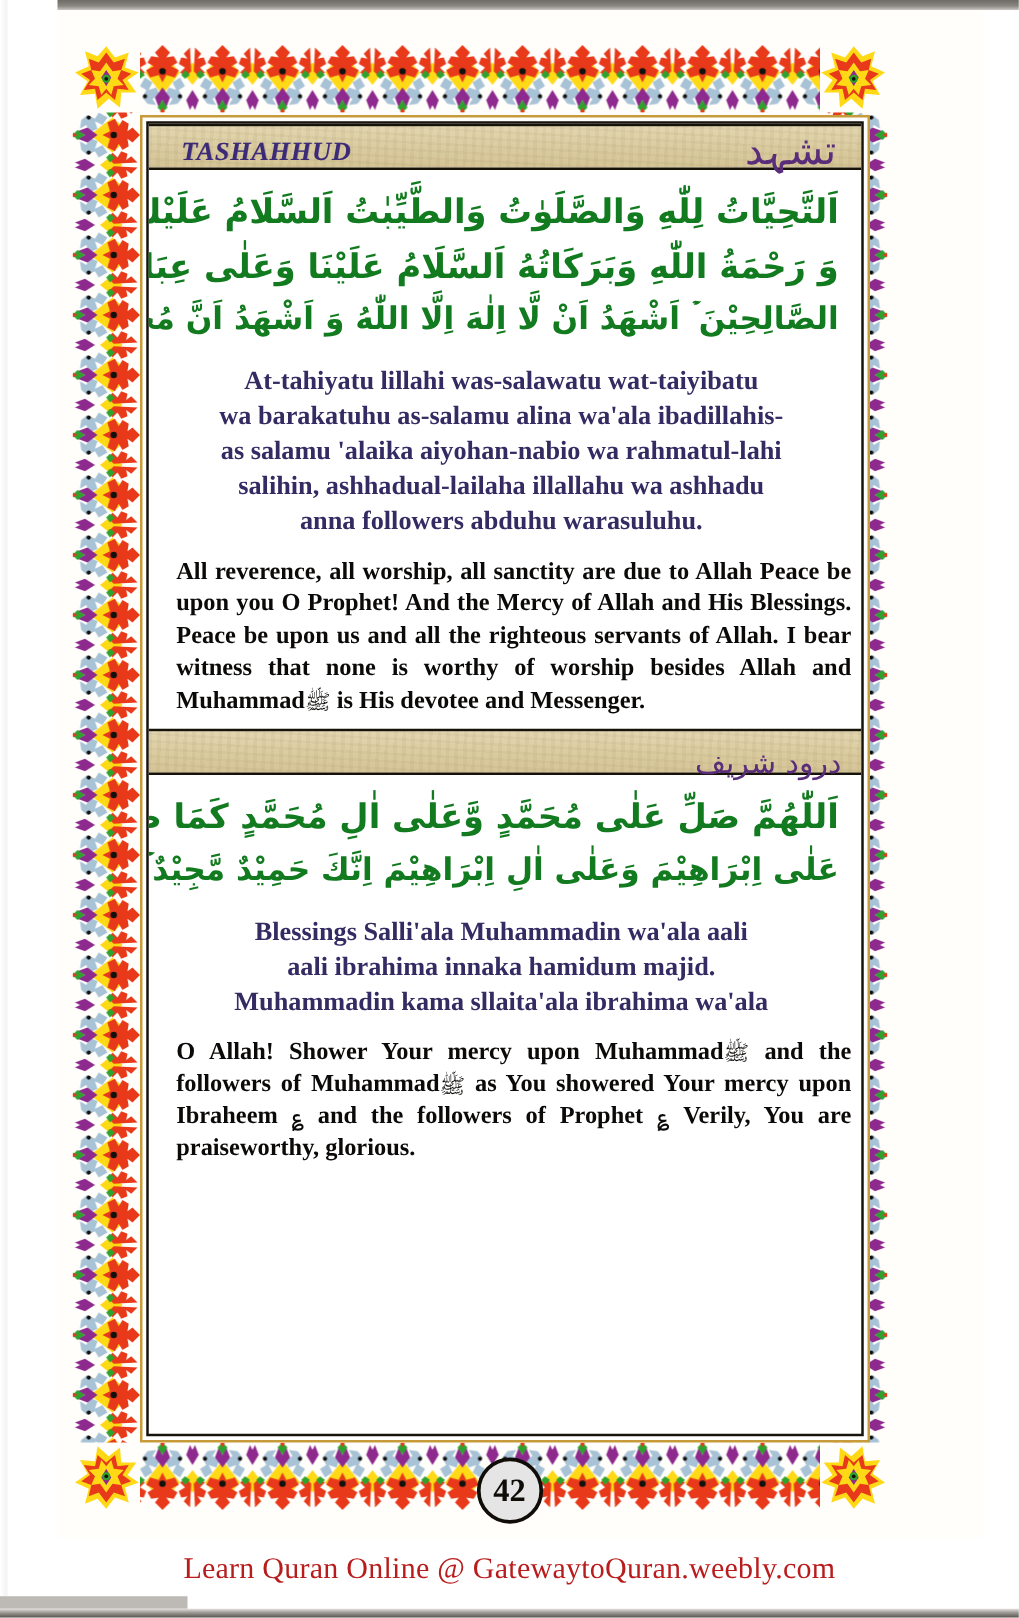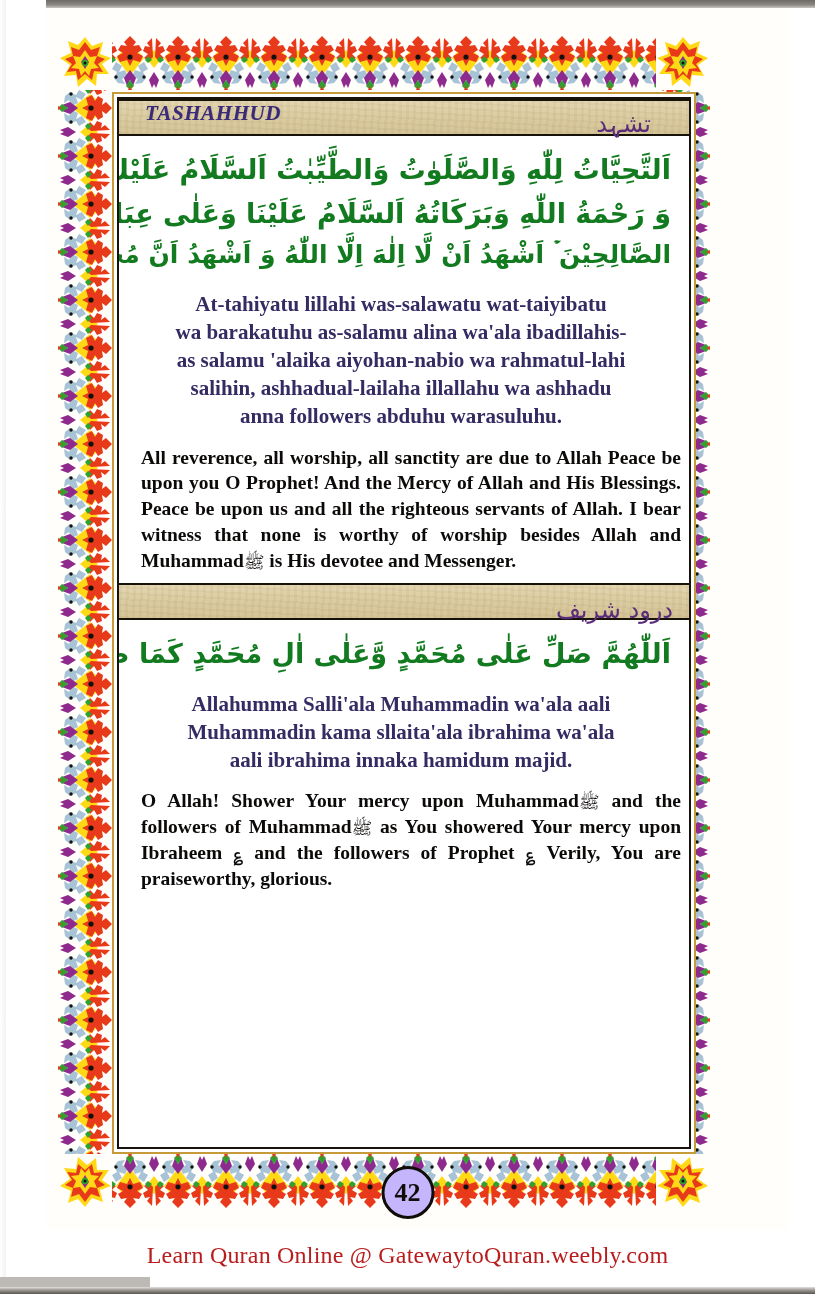--- a/index.html
+++ b/index.html
@@ -76,21 +76,21 @@
   .section-header {
     position: relative;
     height: 33px;
     background:
       repeating-linear-gradient(92deg, rgba(160,140,95,.10) 0 3px, rgba(255,255,255,0) 3px 7px),
       repeating-linear-gradient(3deg, rgba(140,120,80,.07) 0 2px, rgba(255,255,255,0) 2px 6px),
       linear-gradient(180deg,#e3d6b0 0%, #dccda2 45%, #d4c496 100%);
     border-top: 2px solid #171207;
     border-bottom: 2px solid #171207;
     display: flex;
-    align-items: flex-start;
+    align-items: flex-end;
   }
   .section-header-title {
     font-family: "Liberation Serif", serif;
     font-style: italic;
     font-weight: bold;
     font-size: 21px;
     letter-spacing: .6px;
     color: #3b2a78;
     margin-left: 26px;
     text-shadow: 0.5px 0 0 rgba(59,42,120,.35);
@@ -99,21 +99,21 @@
     position: absolute;
     right: 16px;
     bottom: -4px;
     font-family: "DejaVu Sans", sans-serif;
     font-size: 24px;
     line-height: 1;
     color: #5a2d7a;
     direction: rtl;
     white-space: nowrap;
   }
-  .section-header-urdu.tall { bottom: -2px; right: 38px; font-size: 24px; }
+  .section-header-urdu.tall { bottom: -2px; right: 20px; font-size: 32px; }
 
   
   .arabic-block {
     text-align: center;
     color: #137b1f;
     direction: rtl;
     font-family: "DejaVu Sans", sans-serif;
     font-weight: bold;
     padding: 12px 18px 10px 18px;
   }
@@ -157,21 +157,21 @@
   }
 
   
   #page-number-badge {
     position: absolute;
     left: 50%;
     top: 1166px;
     transform: translateX(-50%);
     width: 47px; height: 47px;
     border-radius: 50%;
-    background: #c4b5fd;
+    background: #e5e5e5;
     border: 3.5px solid #100d08;
     display: flex;
     align-items: center;
     justify-content: center;
     font-family: "Liberation Serif", serif;
     font-weight: bold;
     font-size: 26px;
     color: #100d08;
     z-index: 5;
   }
@@ -297,26 +297,27 @@
     <div class="english-block">
       <span>All reverence, all worship, all sanctity are due to Allah Peace be upon you O Prophet! And the Mercy of Allah and His Blessings. Peace be upon us and all the righteous servants of Allah. I bear witness that none is worthy of worship besides Allah and Muhammad</span><span class="honorific">ﷺ</span><span> is His devotee and Messenger.</span>
     </div>
 
     <div class="section-header">
       <span class="section-header-urdu">درود شریف</span>
     </div>
 
     <div class="arabic-block">
       <div class="arabic-line">اَللّٰهُمَّ صَلِّ عَلٰى مُحَمَّدٍ وَّعَلٰى اٰلِ مُحَمَّدٍ كَمَا صَلَّيْتَ</div>
+      <div class="arabic-line shrink">عَلٰى اِبْرَاهِيْمَ وَعَلٰى اٰلِ اِبْرَاهِيْمَ اِنَّكَ حَمِيْدٌ مَّجِيْدٌ ۡ</div>
     </div>
 
     <div class="translit-block">
-      <div>Allahumma Salli'ala Muhammadin wa'ala aali</div>
+      <div>Blessings Salli'ala Muhammadin wa'ala aali</div>
+      <div>aali ibrahima innaka hamidum majid.</div>
       <div>Muhammadin kama sllaita'ala ibrahima wa'ala</div>
-      <div>aali ibrahima innaka hamidum majid.</div>
     </div>
 
     <div class="english-block">
       <span>O Allah! Shower Your mercy upon Muhammad</span><span class="honorific">ﷺ</span><span> and the followers of Muhammad</span><span class="honorific">ﷺ</span><span> as You showered Your mercy upon Ibraheem </span><span class="honorific">؏</span><span> and the followers of Prophet </span><span class="honorific">؏</span><span> Verily, You are praiseworthy, glorious.</span>
     </div>
 
   </div>
 </div>
 
 <div id="page-number-badge">42</div>

